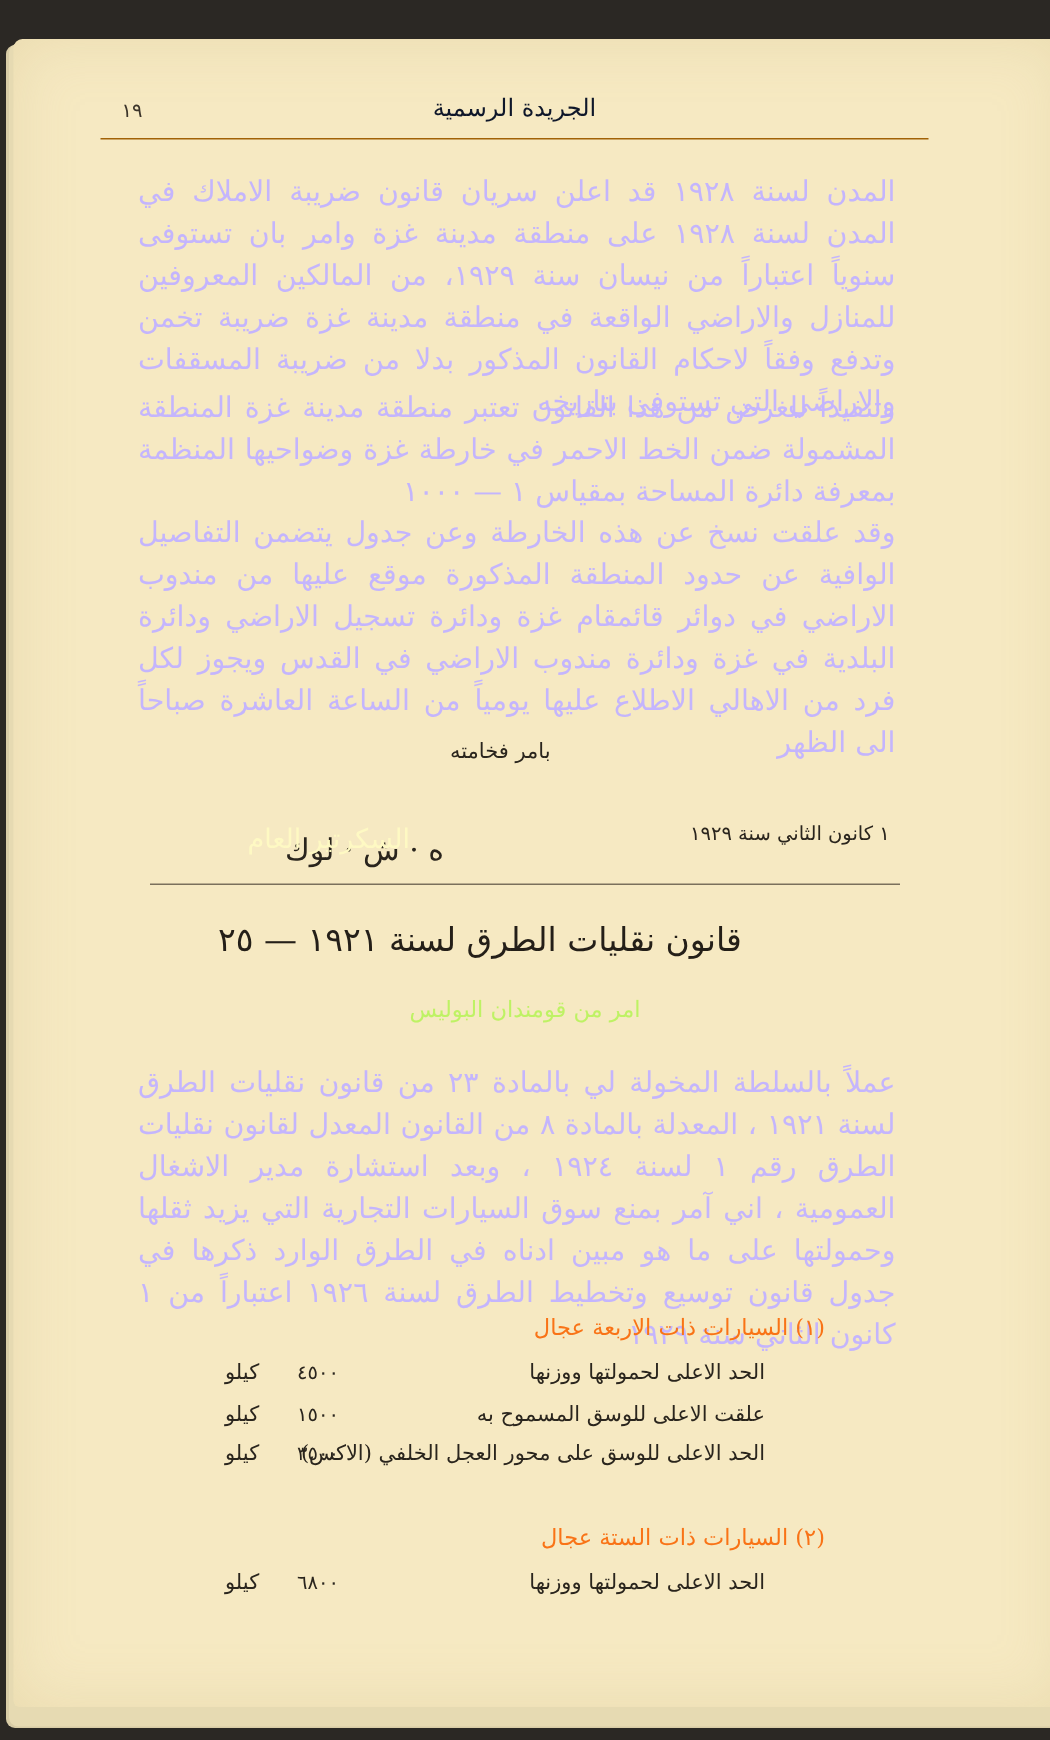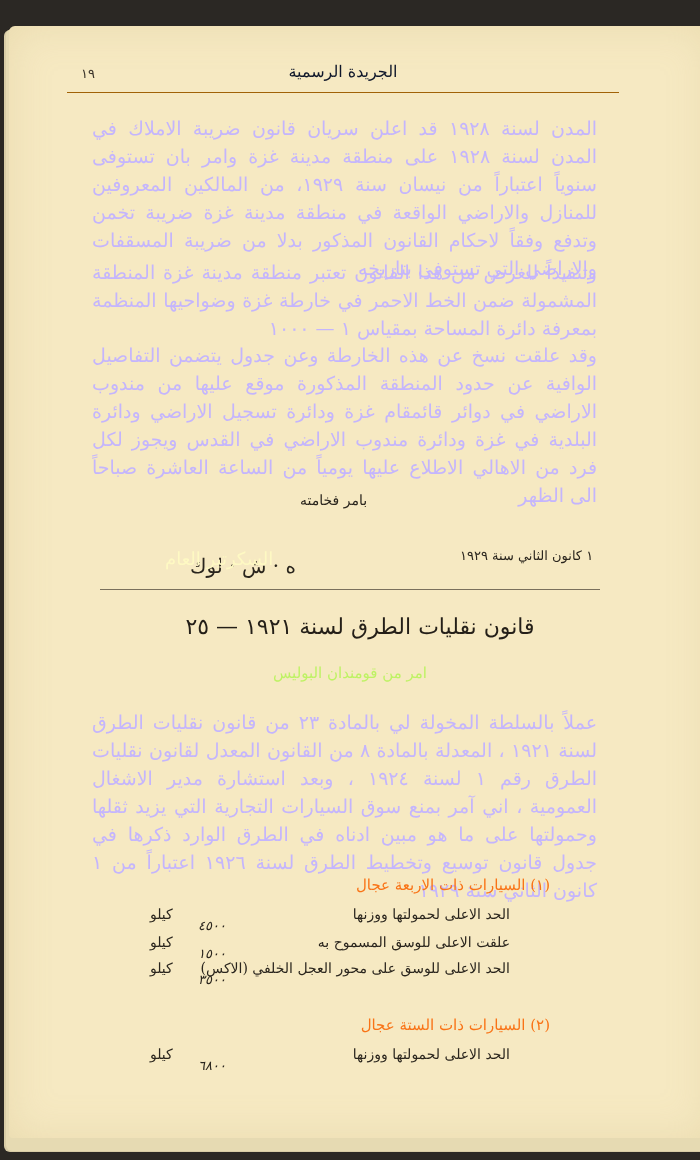--- a/index.html
+++ b/index.html
@@ -122,21 +122,20 @@
     }
     .law-title {
       position: absolute;
       left: 0;
       width: 640px;
       top: 614px;
       text-align: center;
       direction: rtl;
       font-size: 22px;
       color: #241f18;
-      padding-left: 40px;
     }
     .law-subtitle {
       position: absolute;
       left: 0;
       width: 700px;
       top: 664px;
       text-align: center;
       direction: rtl;
       font-size: 15px;
       color: #bef264;
@@ -162,24 +161,23 @@
     }
     .limit-label {
       position: absolute;
       right: 0;
       top: 0;
       white-space: nowrap;
     }
     .limit-value {
       position: absolute;
       left: 48px;
-      top: 12px;
+      top: 1px;
       direction: ltr;
       font-size: 13px;
-      font-style: italic;
     }
     .limit-unit {
       position: absolute;
       left: 0;
       top: 0;
     }
     .r1 { top: 906px; }
     .r2 { top: 934px; }
     .r3 { top: 960px; }
     .r4 { top: 1046px; }

